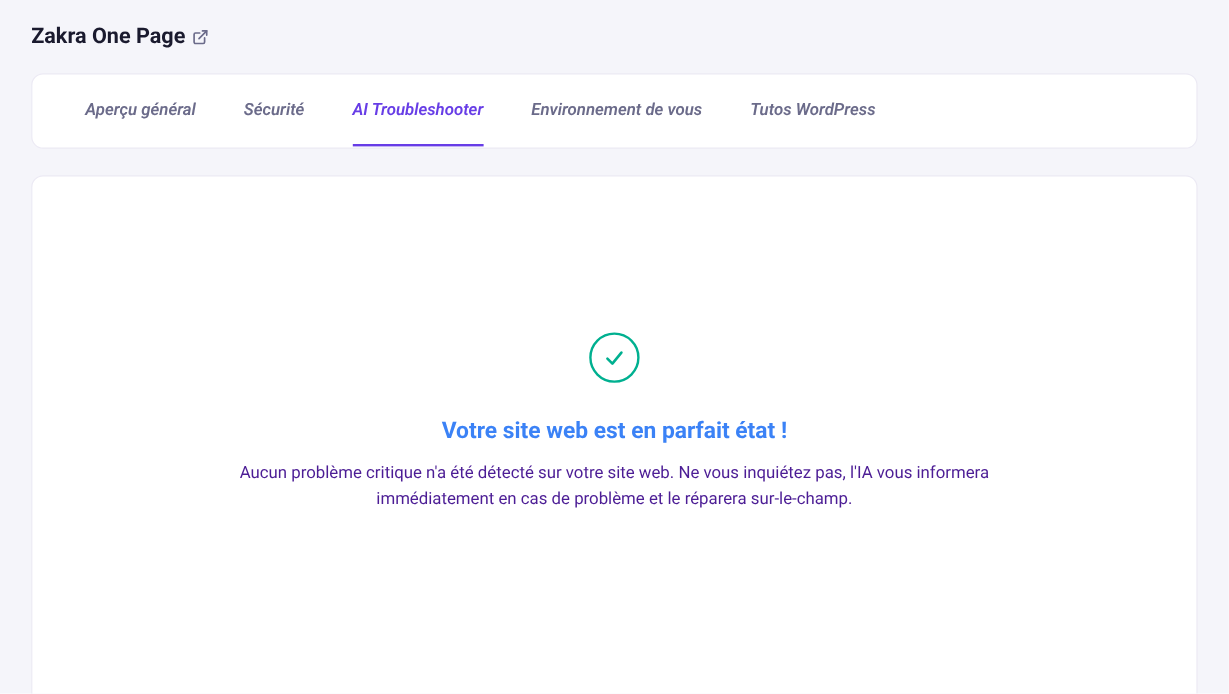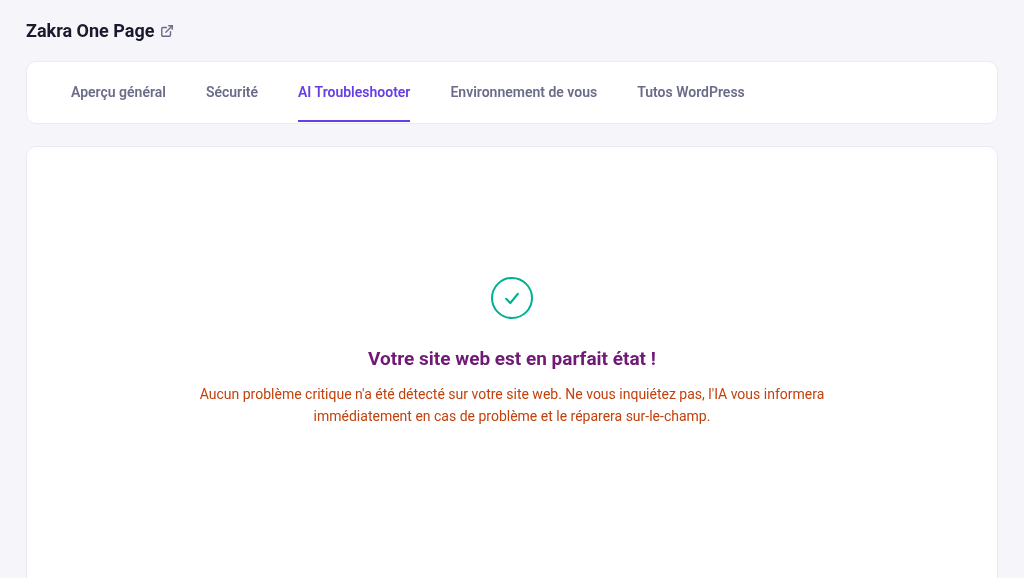--- a/index.html
+++ b/index.html
@@ -47,20 +47,21 @@
   .card {
     background: #ffffff;
     border: 1px solid #eceaf4;
     border-radius: 10px;
   }
   .tabs {
     display: flex;
     gap: 40px;
     padding: 0 44px;
     border-bottom: 1px solid transparent;
+    font-style: italic;
   }
   .tab {
     padding: 22px 0 20px 0;
     font-size: 14px;
     font-weight: 600;
     color: #6b6b8a;
     border-bottom: 2px solid transparent;
     cursor: pointer;
     white-space: nowrap;
   }
@@ -83,26 +84,26 @@
     border-radius: 50%;
     display: flex;
     align-items: center;
     justify-content: center;
     margin-bottom: 28px;
     color: #00b090;
   }
   .status-title {
     font-size: 19px;
     font-weight: 700;
-    color: #701a75;
+    color: #3b82f6;
     margin-bottom: 14px;
   }
   .status-desc {
     font-size: 14px;
-    color: #c2410c;
+    color: #4c1d95;
     line-height: 1.55;
     max-width: 700px;
   }
 </style>
 </head>
 <body>
 
 <div class="page">
   <div class="header">
     <div class="title-group">

